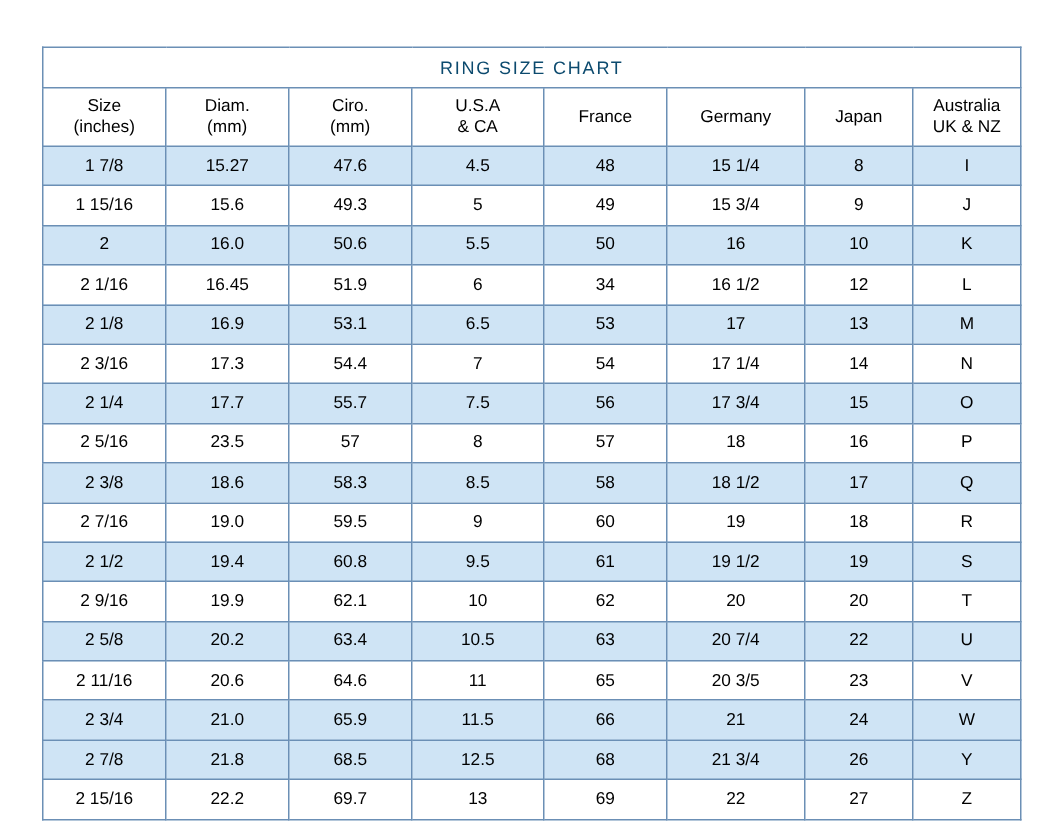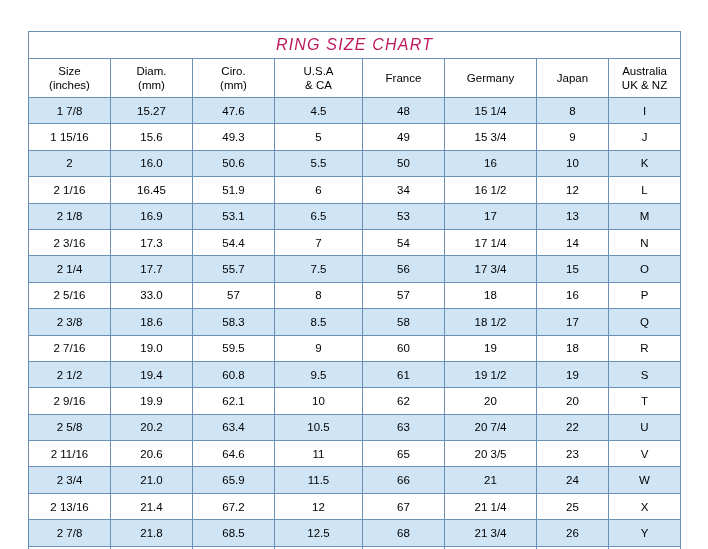--- a/index.html
+++ b/index.html
@@ -35,26 +35,25 @@
   table.ring-chart td,
   table.ring-chart th {
     border: 1px solid #6b8fb5;
     text-align: center;
     vertical-align: middle;
     font-weight: normal;
     padding: 0;
   }
   .title-cell {
     height: 26px;
-    font-size: 16px;
+    font-size: 12px;
     letter-spacing: 1.2px;
     font-weight: bold;
     background: #ffffff;
-    color: #be185d;
-    font-style: italic;
+    color: #0c4a6e;
   }
   .head-cell {
     height: 38px;
     font-size: 11.5px;
     line-height: 1.22;
     background: #ffffff;
     color: #000000;
   }
   .data-cell {
     height: 25.4px;
@@ -195,21 +194,21 @@
             <td class="data-cell">17.7</td>
             <td class="data-cell">55.7</td>
             <td class="data-cell">7.5</td>
             <td class="data-cell">56</td>
             <td class="data-cell">17 3/4</td>
             <td class="data-cell">15</td>
             <td class="data-cell">O</td>
           </tr>
           <tr class="band-white">
             <td class="data-cell">2 5/16</td>
-            <td class="data-cell">33.0</td>
+            <td class="data-cell">23.5</td>
             <td class="data-cell">57</td>
             <td class="data-cell">8</td>
             <td class="data-cell">57</td>
             <td class="data-cell">18</td>
             <td class="data-cell">16</td>
             <td class="data-cell">P</td>
           </tr>
           <tr class="band-blue">
             <td class="data-cell">2 3/8</td>
             <td class="data-cell">18.6</td>
@@ -273,30 +272,20 @@
           <tr class="band-blue">
             <td class="data-cell">2 3/4</td>
             <td class="data-cell">21.0</td>
             <td class="data-cell">65.9</td>
             <td class="data-cell">11.5</td>
             <td class="data-cell">66</td>
             <td class="data-cell">21</td>
             <td class="data-cell">24</td>
             <td class="data-cell">W</td>
           </tr>
-          <tr class="band-white">
-            <td class="data-cell">2 13/16</td>
-            <td class="data-cell">21.4</td>
-            <td class="data-cell">67.2</td>
-            <td class="data-cell">12</td>
-            <td class="data-cell">67</td>
-            <td class="data-cell">21 1/4</td>
-            <td class="data-cell">25</td>
-            <td class="data-cell">X</td>
-          </tr>
           <tr class="band-blue">
             <td class="data-cell">2 7/8</td>
             <td class="data-cell">21.8</td>
             <td class="data-cell">68.5</td>
             <td class="data-cell">12.5</td>
             <td class="data-cell">68</td>
             <td class="data-cell">21 3/4</td>
             <td class="data-cell">26</td>
             <td class="data-cell">Y</td>
           </tr>

